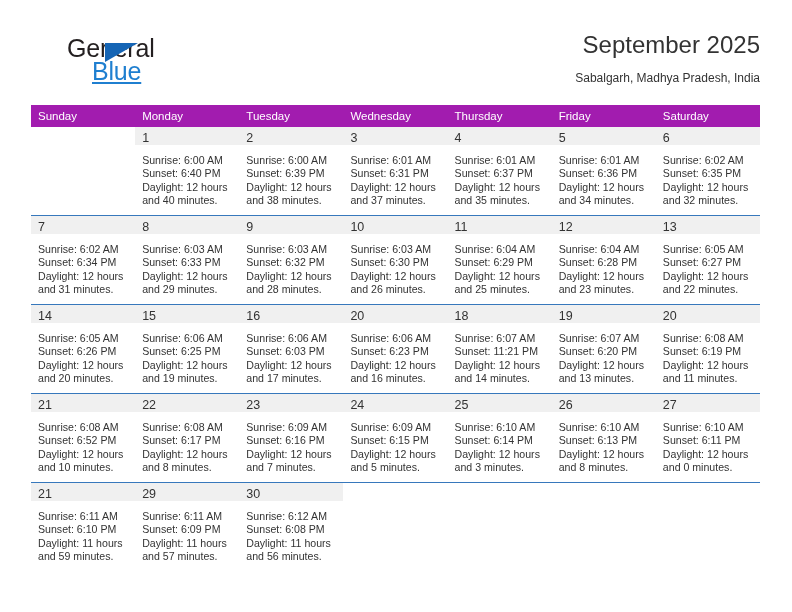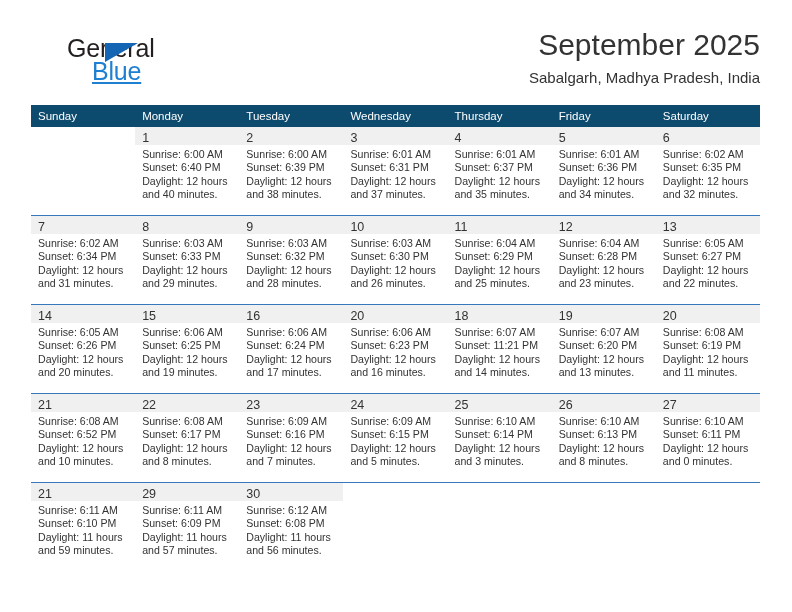--- a/index.html
+++ b/index.html
@@ -66,47 +66,47 @@
     text-decoration: underline;
   }
 
   .titles {
     position: absolute;
     right: 0;
     top: 0;
     text-align: right;
   }
   .cal-title {
-    font-size: 30px;
+    font-size: 24px;
     color: #333333;
     font-weight: normal;
     line-height: 34px;
     white-space: nowrap;
   }
   .cal-subtitle {
-    font-size: 15px;
+    font-size: 12px;
     color: #333333;
     line-height: 22px;
     margin-top: 5px;
     white-space: nowrap;
   }
 
   
   .calendar {
     position: absolute;
     left: 31px;
     top: 105px;
     width: 729px;
     border-collapse: collapse;
     table-layout: fixed;
   }
   .calendar col { width: 104.14px; }
 
   .dow-row th {
-    background: #0c4a6e;
+    background: #a21caf;
     color: #ffffff;
     font-size: 11.5px;
     font-weight: normal;
     text-align: left;
     padding: 5px 0 5px 7px;
     height: 11px;
     border: none;
     white-space: nowrap;
   }
 
@@ -132,21 +132,21 @@
     height: 18px;
     padding: 1px 0 0 7px;
     box-sizing: border-box;
   }
   .daynum {
     font-size: 12.5px;
     color: #333333;
     line-height: 15px;
   }
   .details {
-    padding: 3px 6px 0 7px;
+    padding: 9px 6px 0 7px;
     font-size: 10.6px;
     line-height: 13.4px;
     color: #333333;
   }
   .details div { white-space: nowrap; }
 </style>
 </head>
 <body>
 
 <div class="page">
@@ -370,21 +370,21 @@
                 <div>Daylight: 12 hours</div>
                 <div>and 19 minutes.</div>
               </div>
             </div>
           </td>
         <td>
             <div class="cell">
               <div class="daynum-band"><span class="daynum">16</span></div>
               <div class="details">
                 <div>Sunrise: 6:06 AM</div>
-                <div>Sunset: 6:24 PM</div>
+                <div>Sunset: 6:03 PM</div>
                 <div>Daylight: 12 hours</div>
                 <div>and 17 minutes.</div>
               </div>
             </div>
           </td>
         <td>
             <div class="cell">
               <div class="daynum-band"><span class="daynum">20</span></div>
               <div class="details">
                 <div>Sunrise: 6:06 AM</div>

